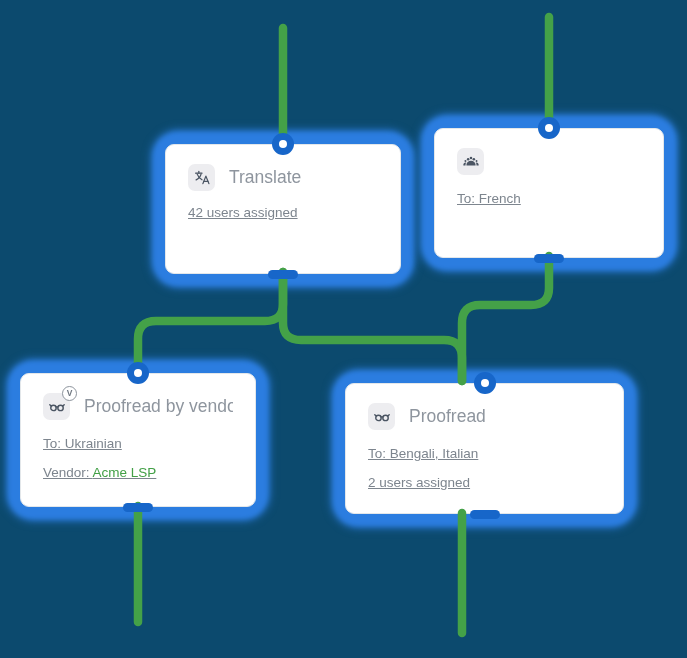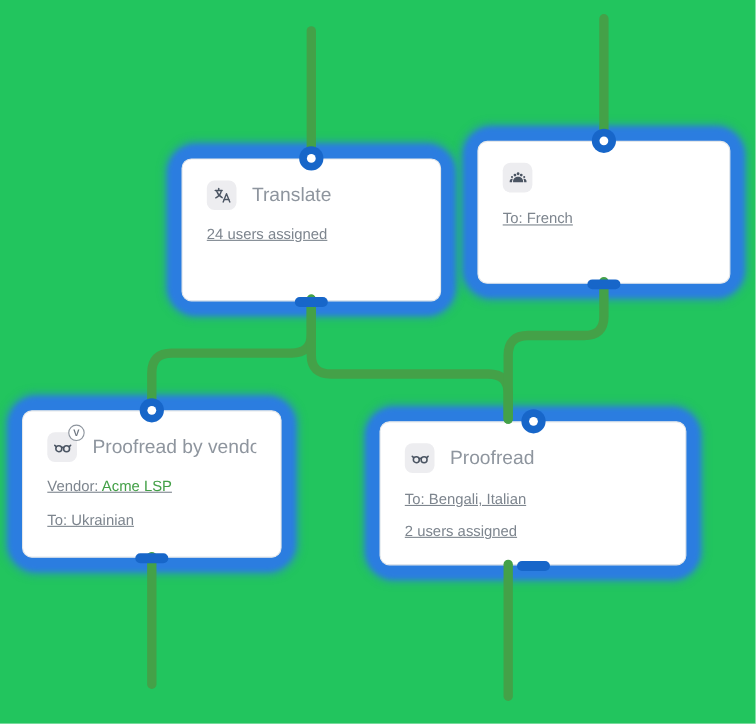--- a/index.html
+++ b/index.html
@@ -1,17 +1,17 @@
 <!DOCTYPE html>
 <html><head>
 <meta charset="utf-8">
 <style>
   html,body{margin:0;padding:0;background:#ffffff;}
   .canvas{
-    position:relative;width:687px;height:658px;background:#22c55e;
+    position:relative;width:687px;height:658px;background:#0c4a6e;
     font-family:"Liberation Sans",sans-serif;overflow:hidden;
   }
   
   svg.edges{position:absolute;left:0;top:0;z-index:2;}
   svg.edges path{fill:none;stroke:#44a148;stroke-width:8.5;stroke-linecap:round;}
   
   .node{position:absolute;}
   .halo{
     position:absolute;inset:-13px;background:#2b7de0;border-radius:26px;
     filter:blur(2.5px);z-index:0;box-shadow:0 0 6px 2px rgba(43,125,224,.55);
@@ -72,21 +72,21 @@
             <path d="M3.5 5.5 H12"></path>
               <path d="M7.8 3.2 V5.5"></path>
             <path d="M10.8 6.5 C10 10 7.5 12.8 4.2 14.5"></path>
             <path d="M5.4 6.5 C6.6 10 9 12.6 12 14.3"></path>
             <path d="M13.2 19.5 L17.2 9.5 L21.2 19.5"></path>
               <path d="M14.4 16.4 H20"></path>
           </svg>
         </div>
         <div class="title">Translate</div>
       </div>
-      <div class="line">24 users assigned</div>
+      <div class="line">42 users assigned</div>
     </div>
     <div class="port"></div>
     <div class="bar"></div>
   </div>
 
   <div class="node n-crowd">
     <div class="halo"></div>
     <div class="card">
       <div class="head">
         <div class="icon-box">
@@ -117,22 +117,22 @@
             <circle cx="7.3" cy="8.2" r="3.6"></circle>
             <circle cx="16.7" cy="8.2" r="3.6"></circle>
             <path d="M10.9 7 Q12 6 13.1 7"></path>
             <path d="M3.8 5.4 L2.4 4.1"></path>
             <path d="M20.2 5.4 L21.6 4.1"></path>
           </svg>
           <span class="badge">V</span>
         </div>
         <div class="title">Proofread by vendor</div>
       </div>
+      <div class="line first">To: Ukrainian</div>
       <div class="line"><span>Vendor: </span><span class="green">Acme LSP</span></div>
-      <div class="line first">To: Ukrainian</div>
     </div>
     <div class="port"></div>
     <div class="bar"></div>
   </div>
 
   <div class="node n-proofread">
     <div class="halo"></div>
     <div class="card">
       <div class="head">
         <div class="icon-box">

